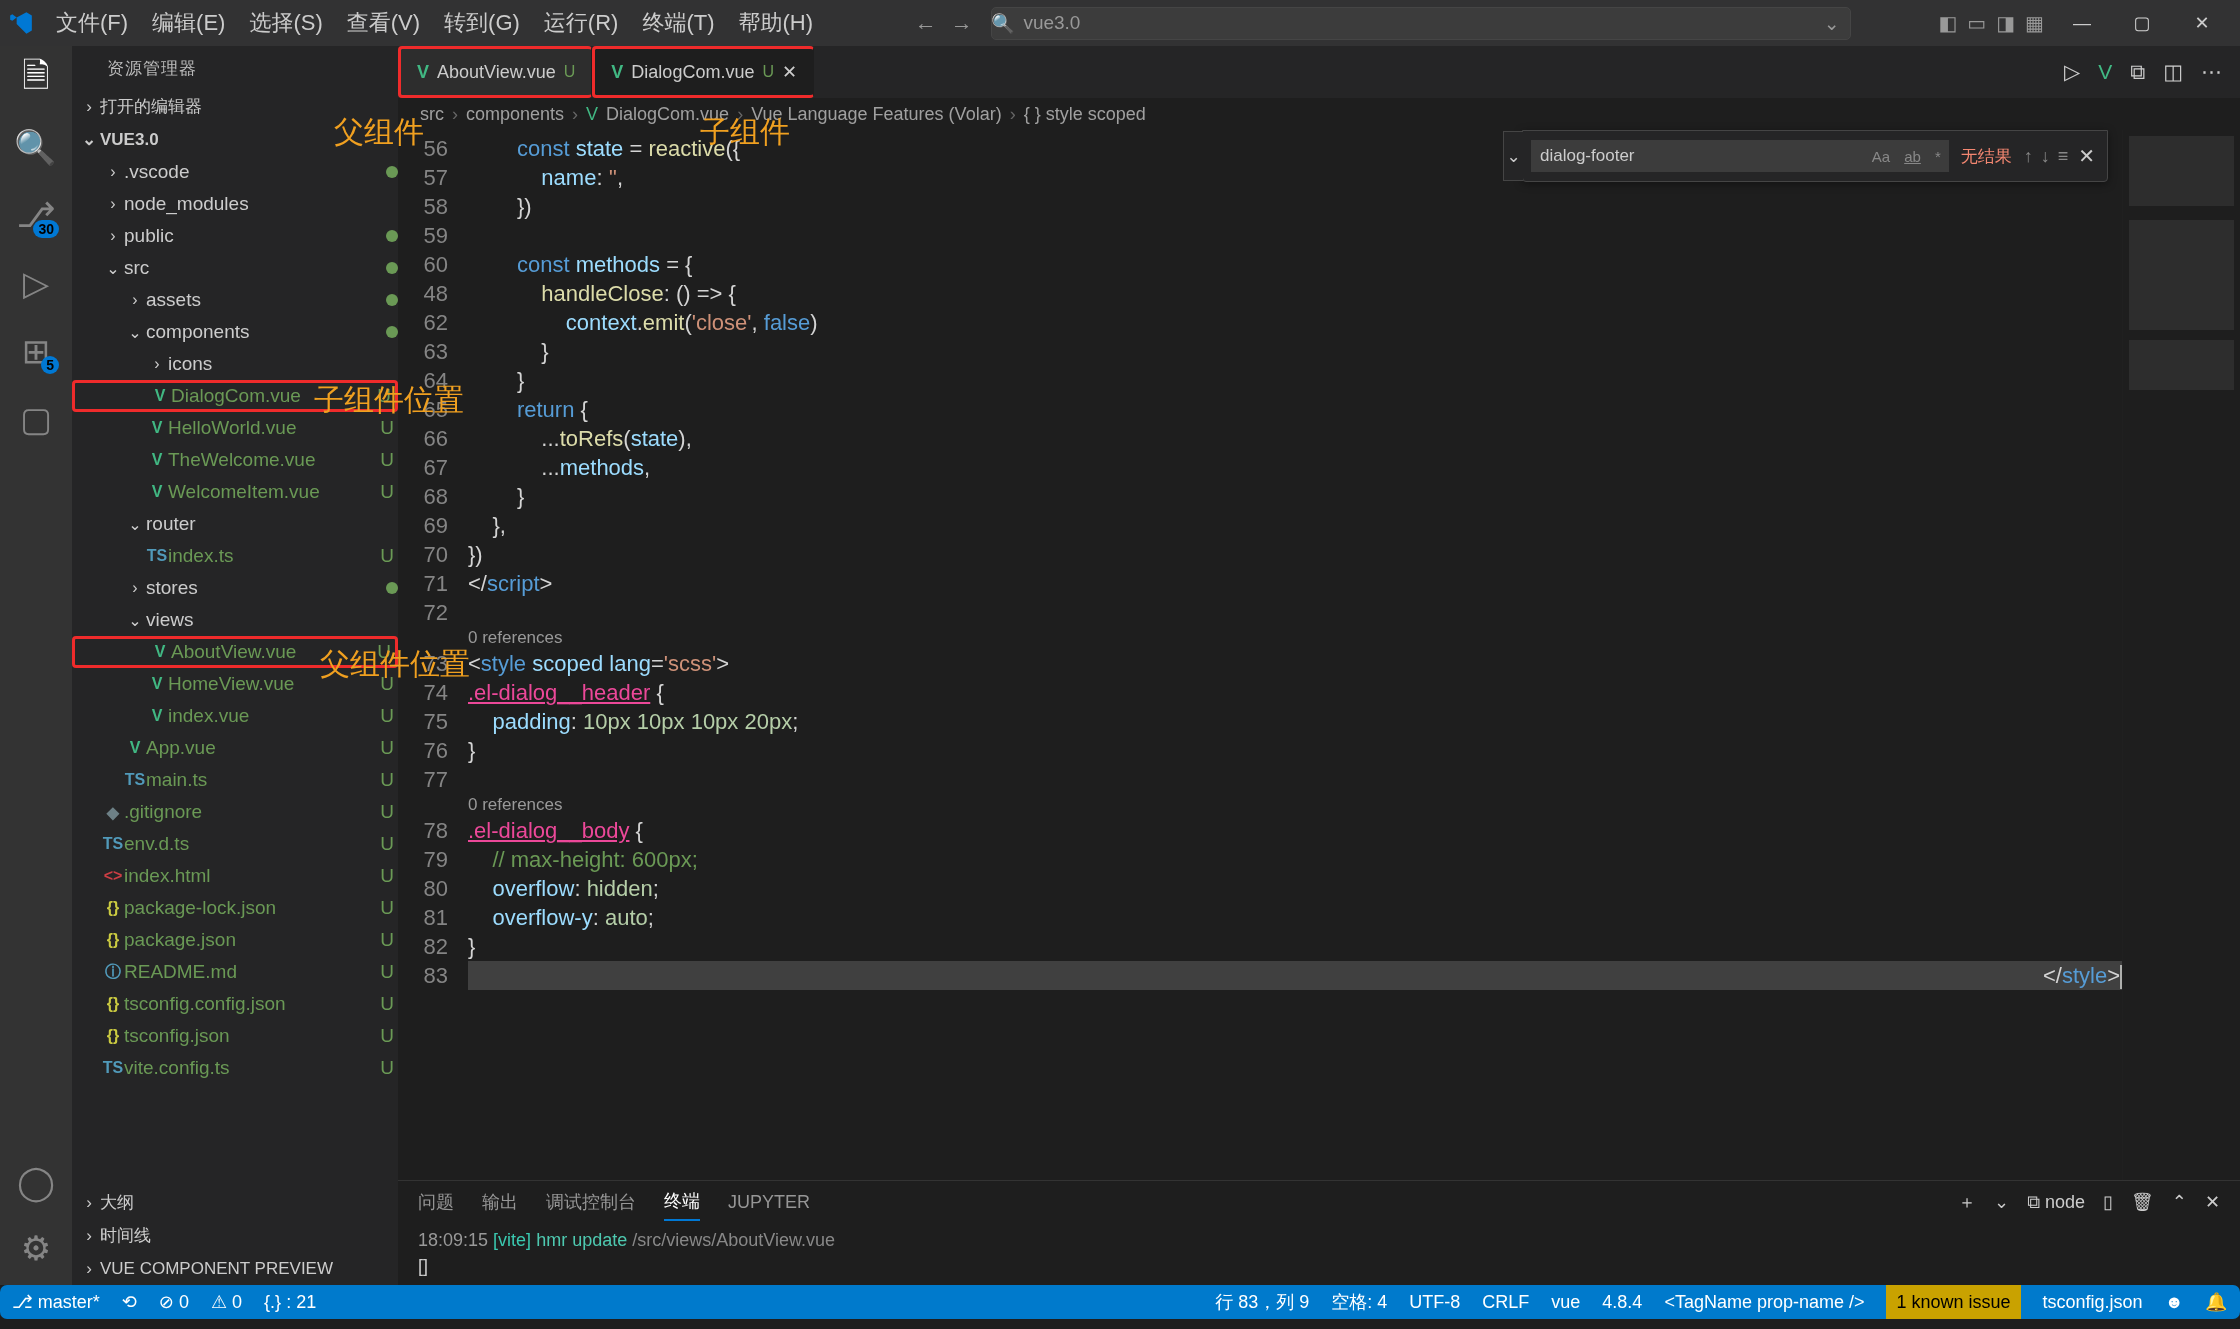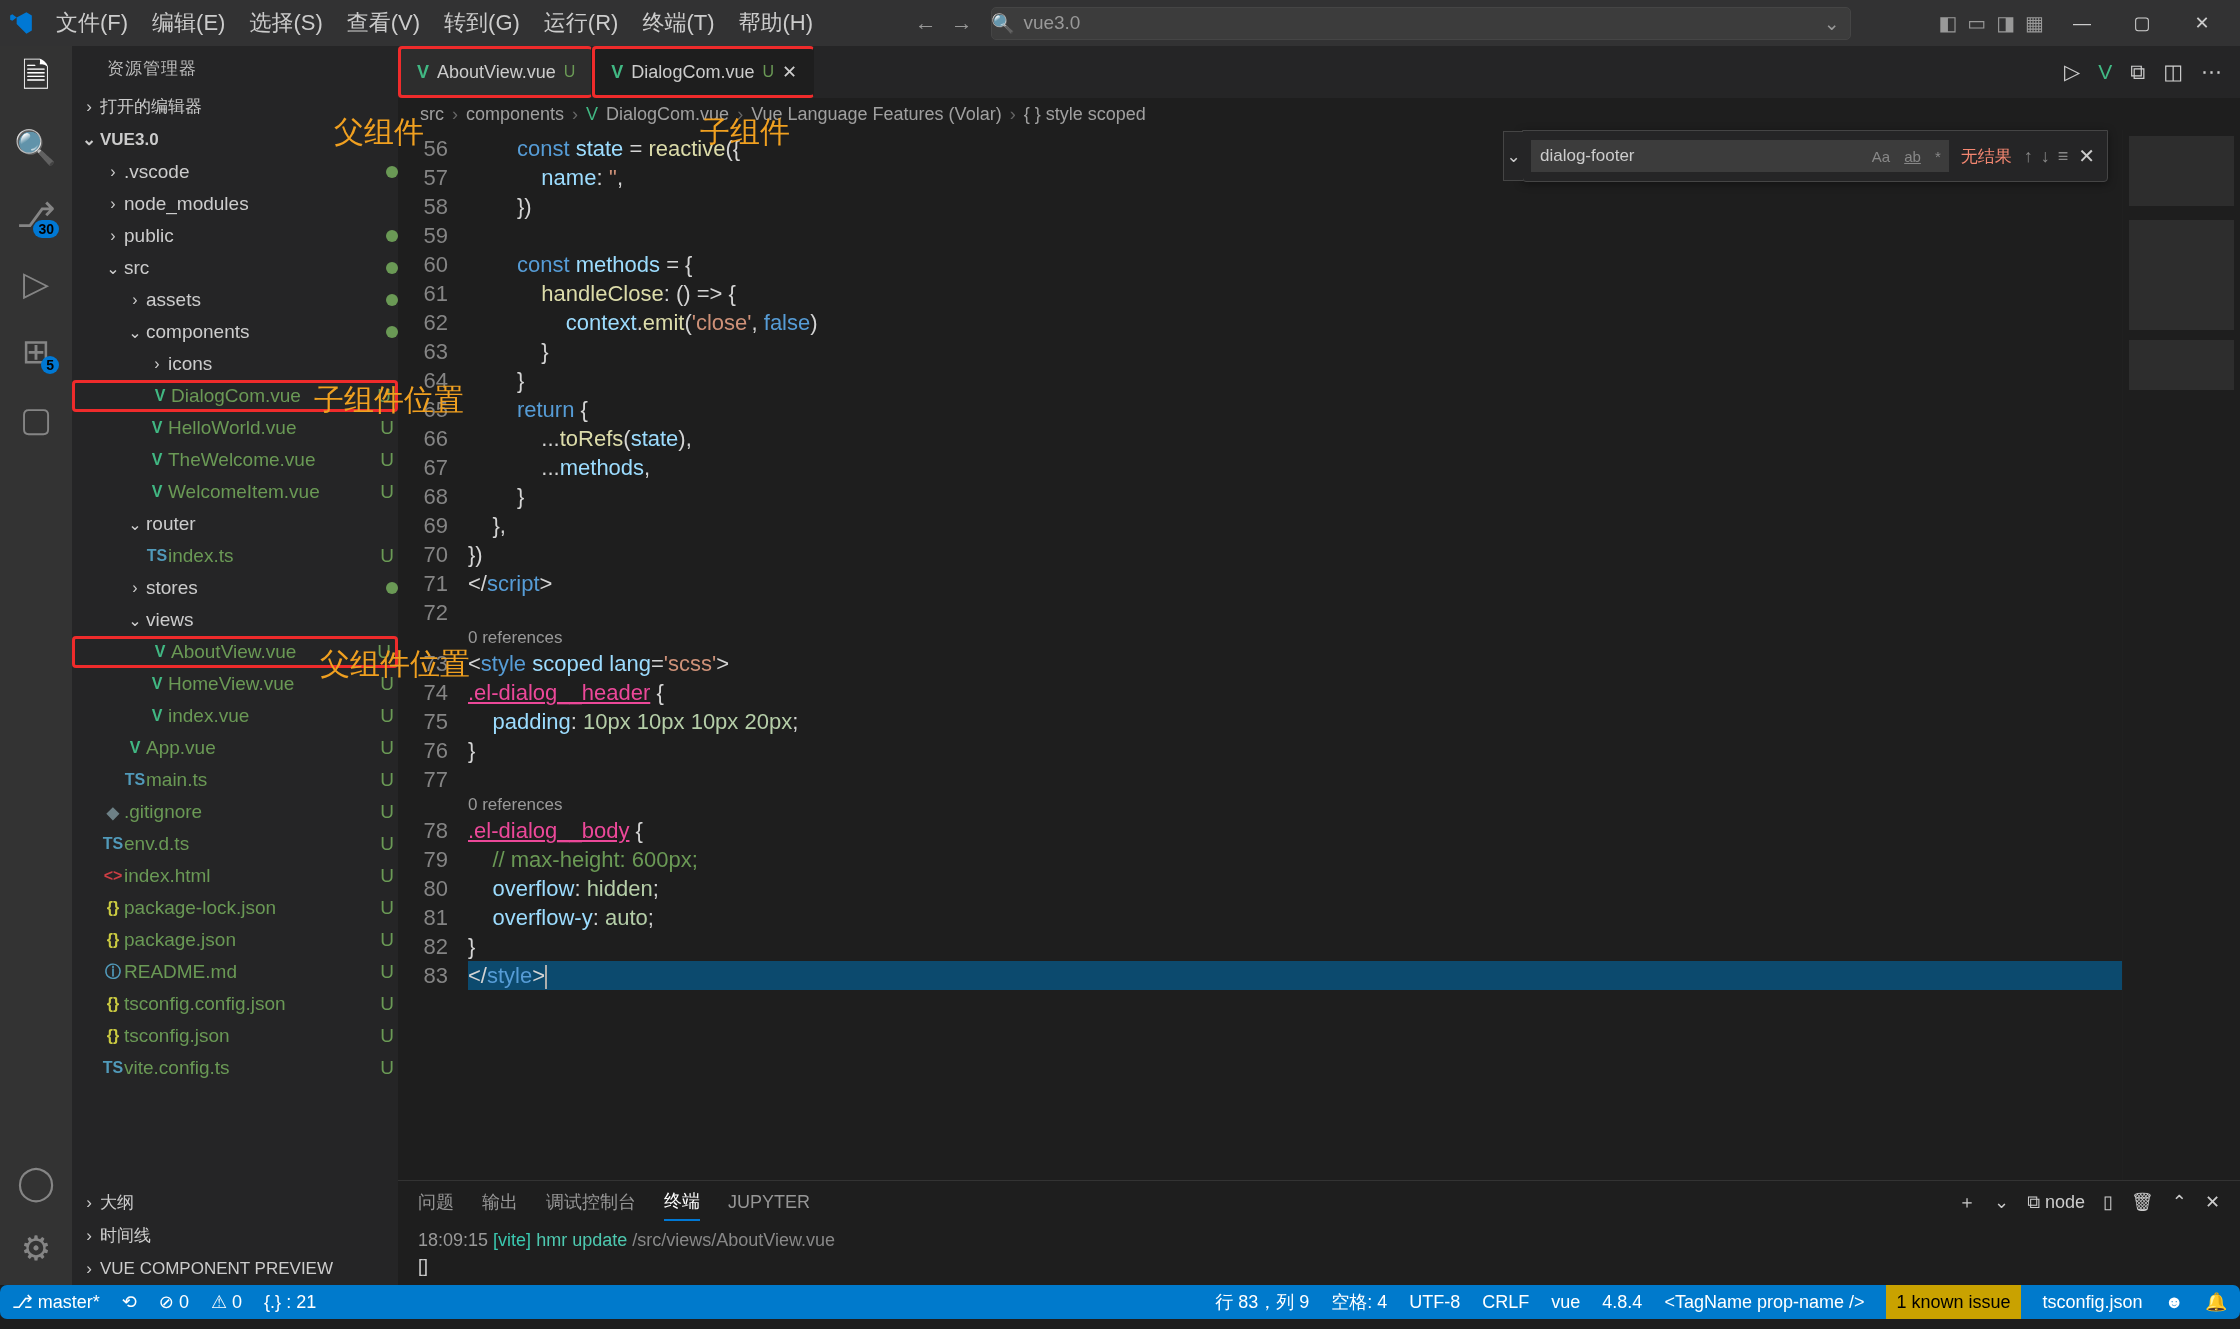--- a/index.html
+++ b/index.html
@@ -50,21 +50,21 @@
 .tab .close { color:#ccc; font-size:18px; }
 .tabactions { margin-left:auto; display:flex; align-items:center; gap:18px; padding:0 18px; color:#ccc; font-size:21px; }
 .breadcrumb { height:32px; display:flex; align-items:center; padding:0 22px; gap:8px; color:#a0a0a0; font-size:18px; }
 .breadcrumb .sep { color:#666; }
 .breadcrumb .bricon { color:#41b883; }
 
 .code-area { flex:1; display:flex; position:relative; font-family:Consolas,"Courier New",monospace; font-size:22px; }
 .gutter { width:70px; text-align:right; color:#858585; padding:4px 20px 4px 0; line-height:29px; }
 .codebody { flex:1; padding:4px 0; line-height:29px; white-space:pre; color:#d4d4d4; position:relative; }
 .codebody .line { height:29px; }
-.codebody .cursor-line { background:#0c4a6e; }
+.codebody .cursor-line { background:#404040;text-align:right; }
 .c-kw { color:#569cd6; } .c-var { color:#9cdcfe; } .c-fn { color:#dcdcaa; } .c-pun { color:#d4d4d4; }
 .c-str { color:#ce9178; } .c-const { color:#569cd6; } .c-tag { color:#569cd6; } .c-attr { color:#9cdcfe; }
 .c-cmt { color:#6a9955; } .c-sel { color:#ec4899;text-decoration:underline; } .c-prop { color:#9cdcfe; } .c-num { color:#b5cea8; }
 .codelens { color:#999; font-size:17px; height:22px; line-height:22px; }
 .cursor { display:inline-block; width:2px; height:24px; background:#aeafad; vertical-align:middle; }
 
 
 .find { position:absolute; top:0; right:132px; width:586px; background:#252526; border:1px solid #454545; border-radius:0 0 4px 4px; padding:6px 8px; font-size:17px; z-index:5; box-shadow:0 2px 8px rgba(0,0,0,.4); }
 .find .handle { position:absolute; left:-20px; top:0; bottom:0; width:20px; background:#252526; display:flex; align-items:center; justify-content:center; color:#ccc; border:1px solid #454545; border-right:0; }
 .find .row { display:flex; align-items:center; gap:6px; height:38px; }
@@ -361,21 +361,21 @@
         <span>{ } style scoped</span>
       </div>
 
     <div class="code-area">
       <div class="gutter" id="gutter">
           <div>56</div>
           <div>57</div>
           <div>58</div>
           <div>59</div>
           <div>60</div>
-          <div>61</div>
+          <div>48</div>
           <div>62</div>
           <div>63</div>
           <div>64</div>
           <div>65</div>
           <div>66</div>
           <div>67</div>
           <div>68</div>
           <div>69</div>
           <div>70</div>
           <div>71</div>

